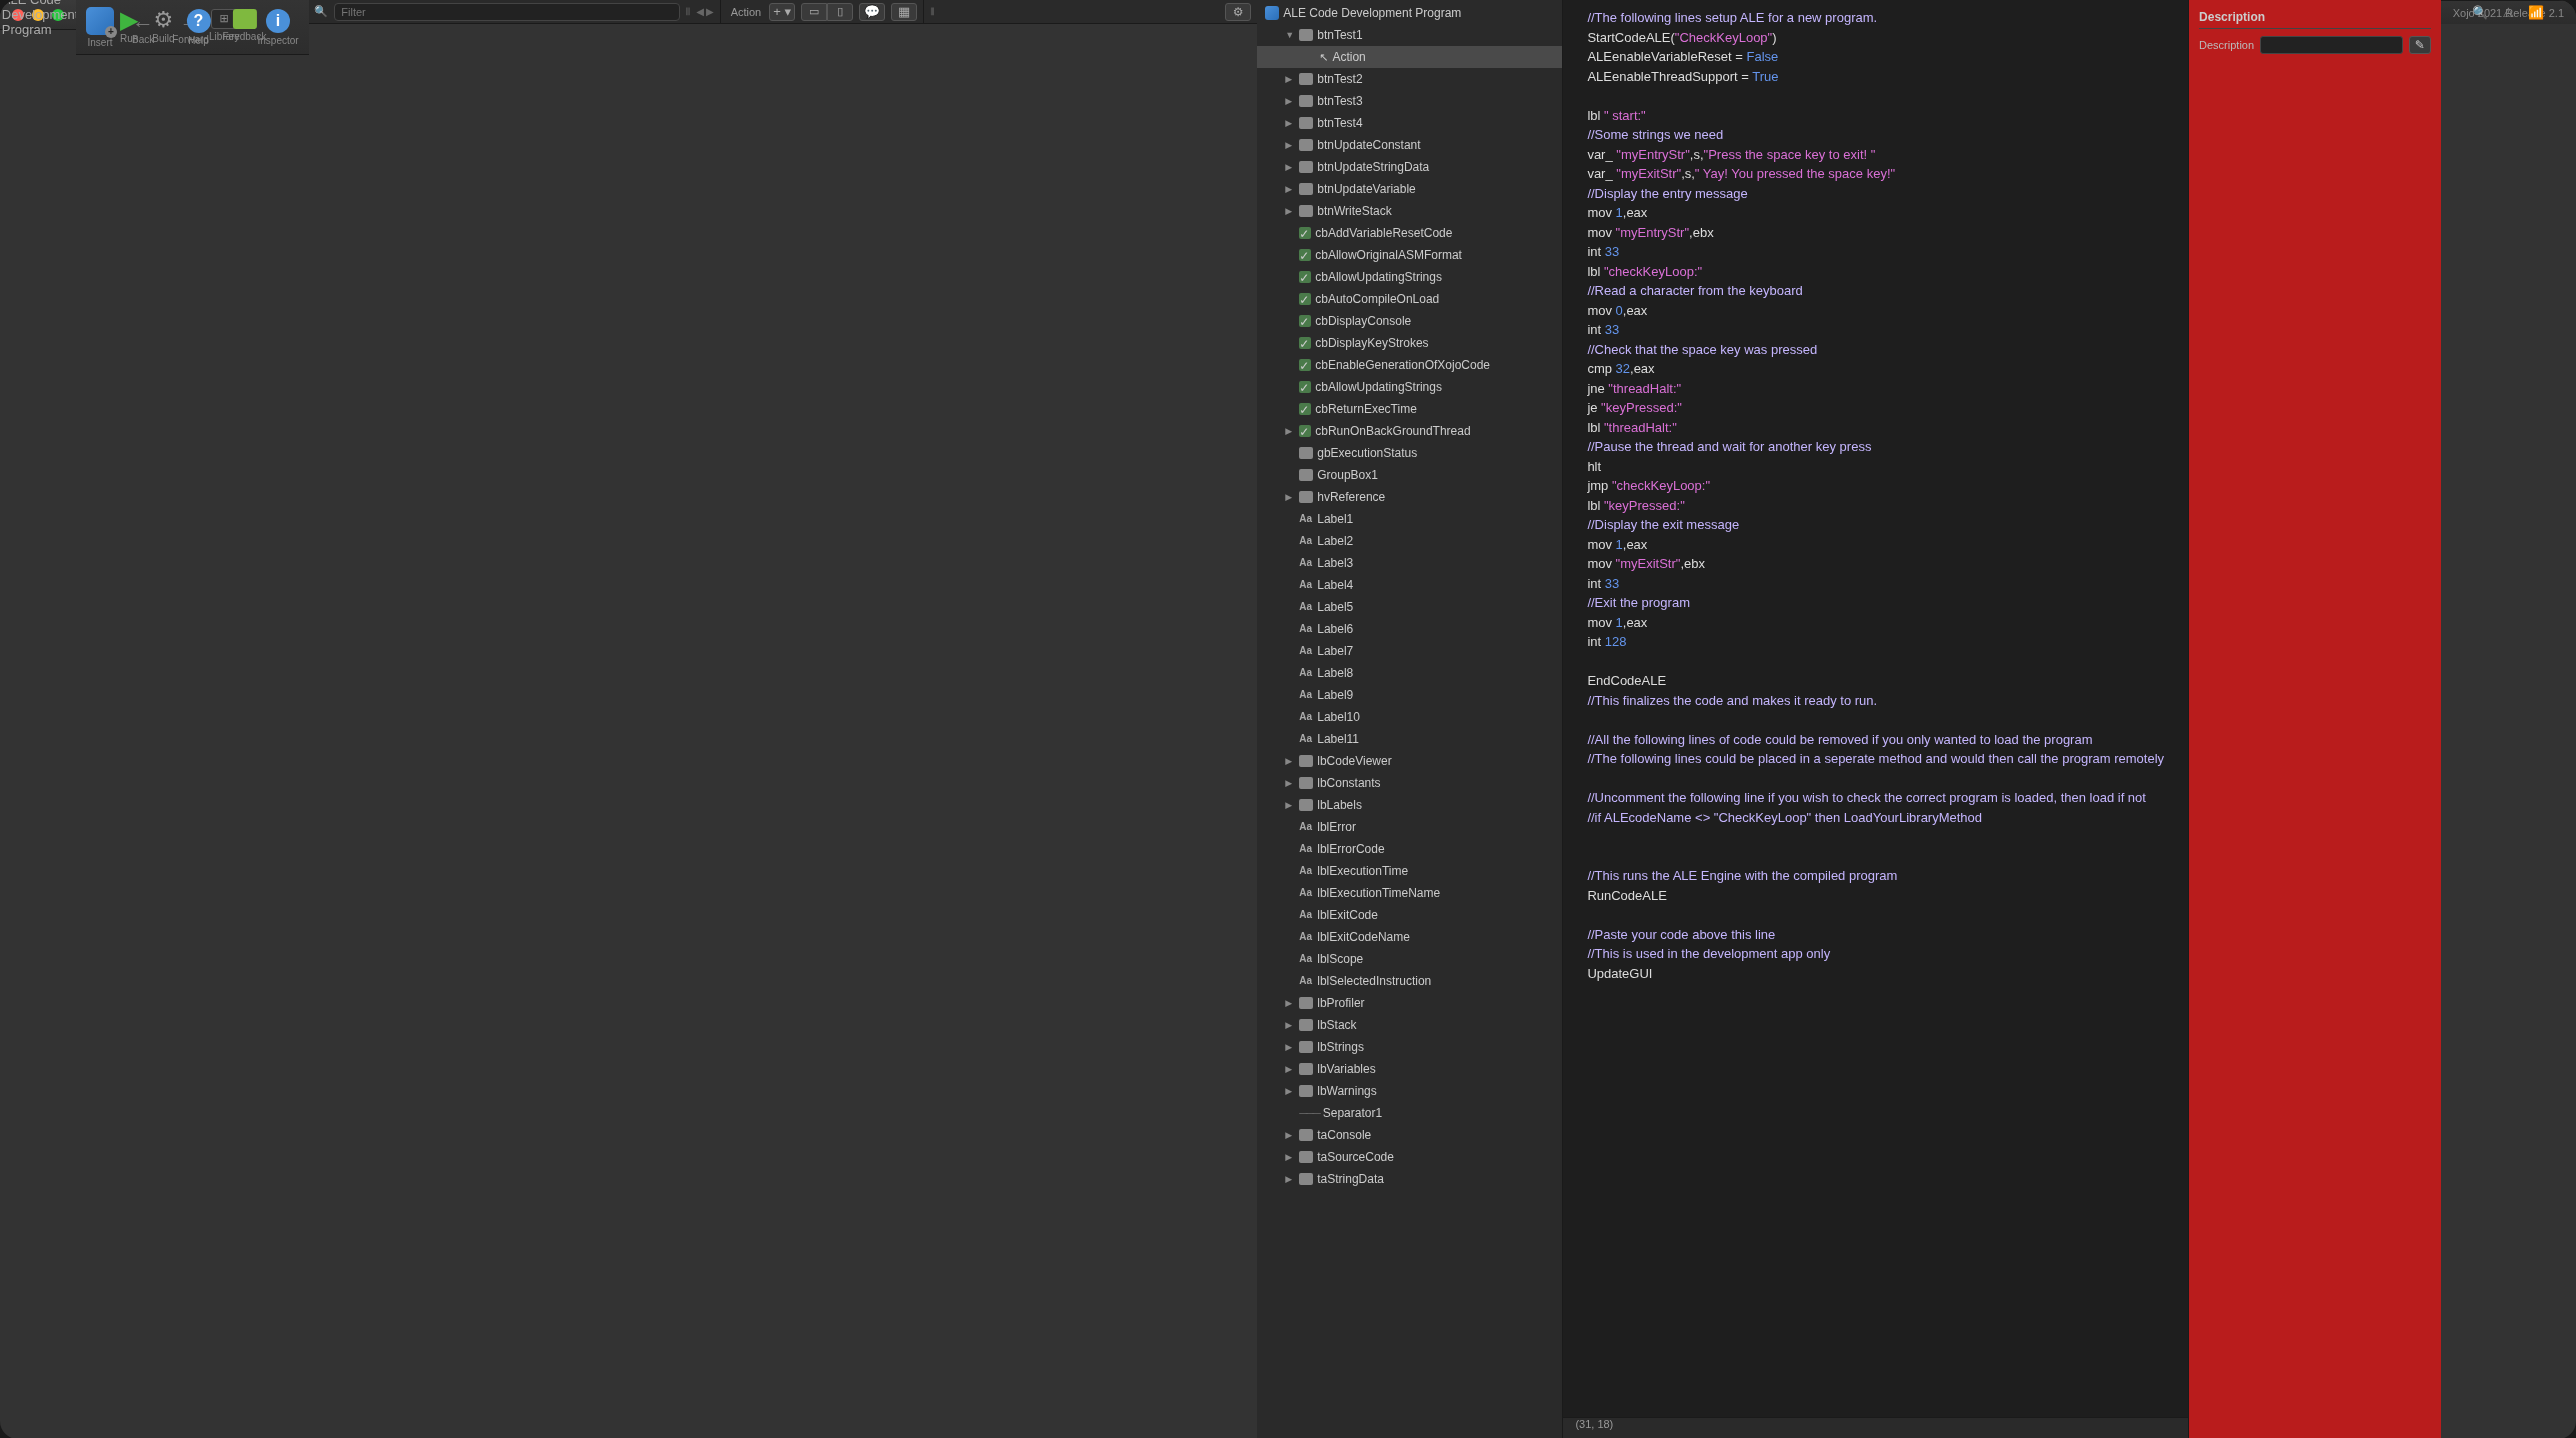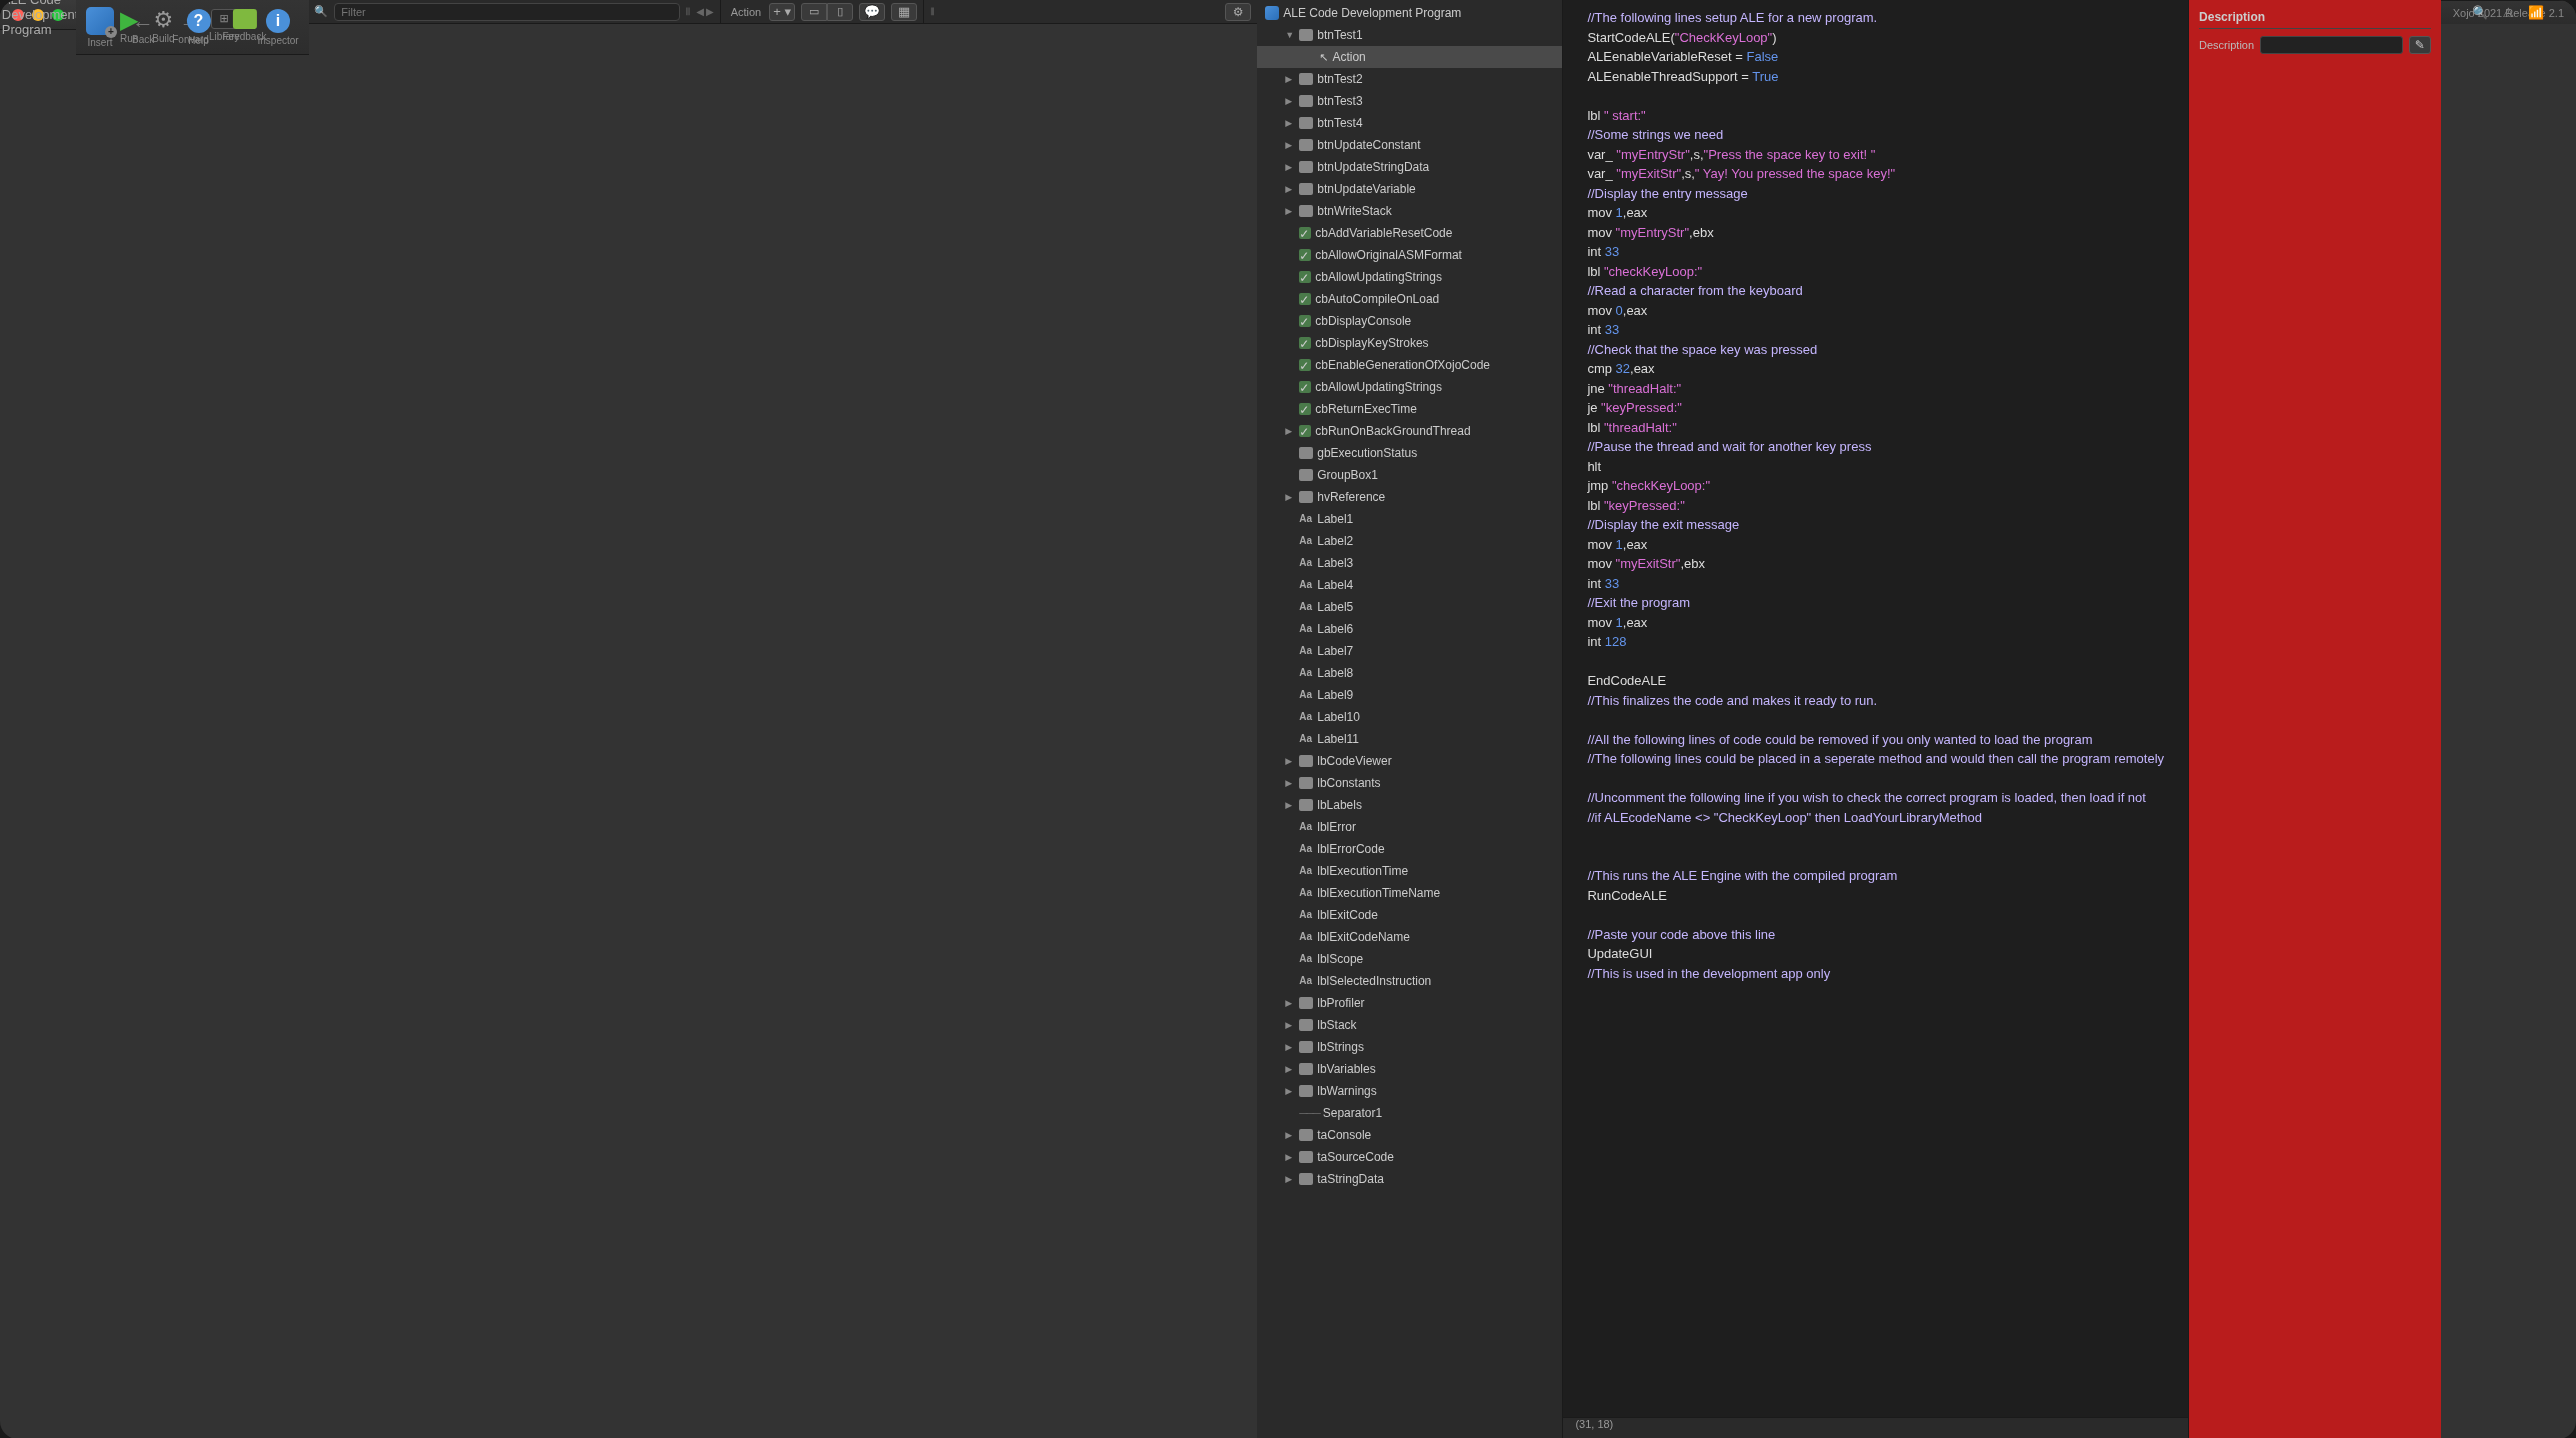--- a/index.html
+++ b/index.html
@@ -475,22 +475,22 @@
           <div class="code-line comment">//The following lines could be placed in a seperate method and would then call the program remotely</div>
           <div class="code-line"> </div>
           <div class="code-line comment">//Uncomment the following line if you wish to check the correct program is loaded, then load if not</div>
           <div class="code-line comment">//if ALEcodeName &lt;&gt; "CheckKeyLoop" then LoadYourLibraryMethod</div>
           <div class="code-line"> </div>
           <div class="code-line"> </div>
           <div class="code-line comment">//This runs the ALE Engine with the compiled program</div>
           <div class="code-line">RunCodeALE</div>
           <div class="code-line"> </div>
           <div class="code-line comment">//Paste your code above this line</div>
+          <div class="code-line comment">//This is used in the development app only</div>
           <div class="code-line">UpdateGUI</div>
-          <div class="code-line comment">//This is used in the development app only</div>
         </div>
       <div class="status">
         <span>(31, 18)</span>
       </div>
     </div>
 
     <div class="right-panel">
       <div class="panel-heading">Description</div>
       <div class="panel-row">
         <span class="panel-label">Description</span>

